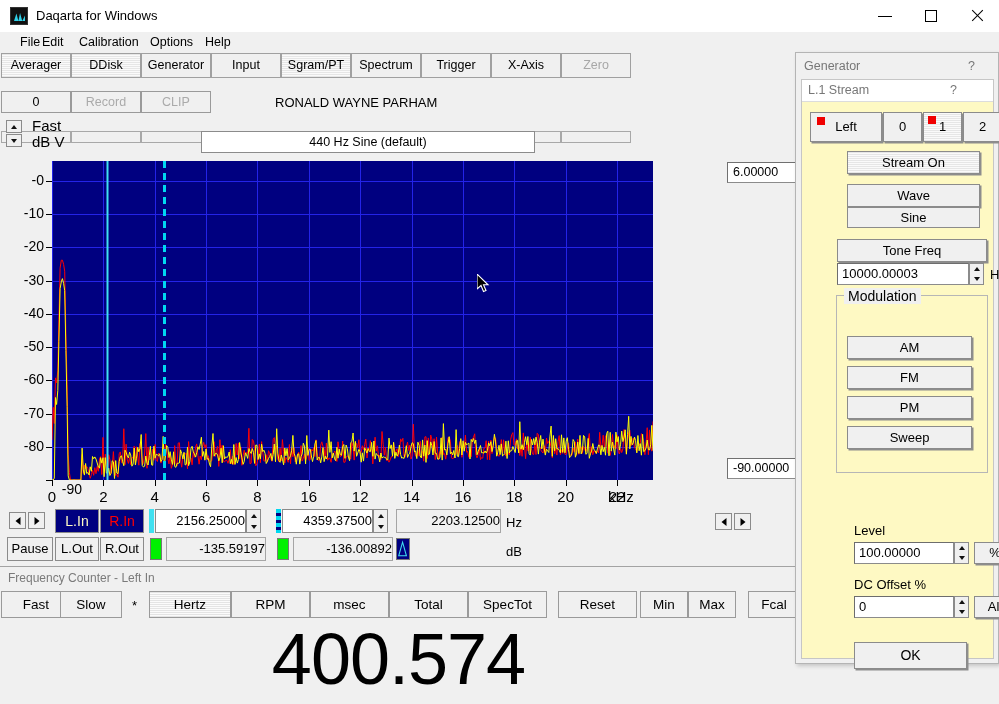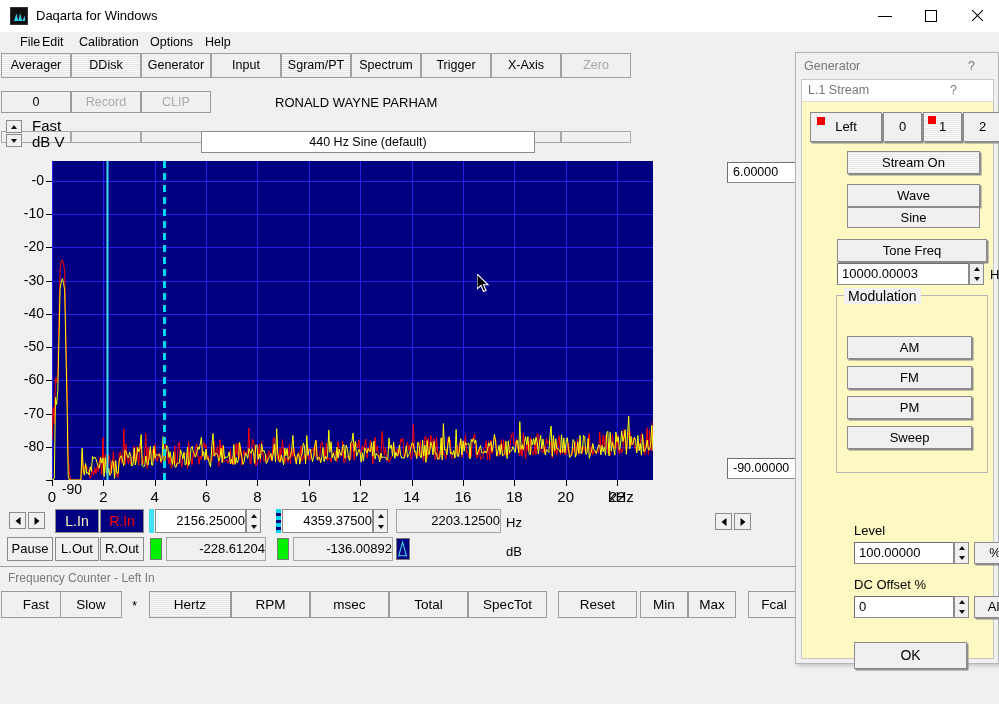--- a/index.html
+++ b/index.html
@@ -318,21 +318,21 @@
   <div class="numfield" style="left:155px;top:509px;width:91px">2156.25000</div>
   <div class="spinpair" style="left:246px;top:509px">
     <div class="u">
         <i></i>
       </div>
     <div class="d">
         <i></i>
       </div>
   </div>
   <div class="greenmark" style="left:150px;top:538px"></div>
-  <div class="numfield ro" style="left:166px;top:537px;width:100px">-228.61204</div>
+  <div class="numfield ro" style="left:166px;top:537px;width:100px">-135.59197</div>
 
   <div class="cursormark" style="left:276px;top:509px;background:repeating-linear-gradient(180deg,#00d8f0 0 4px,#000080 4px 7px)"></div>
   <div class="numfield" style="left:282px;top:509px;width:91px">4359.37500</div>
   <div class="spinpair" style="left:373px;top:509px">
     <div class="u">
         <i></i>
       </div>
     <div class="d">
         <i></i>
       </div>
@@ -359,20 +359,21 @@
   <div class="fcstar" style="left:132px">*</div>
   <div class="fcbtn pressed" style="left:149px;width:82px">Hertz</div>
   <div class="fcbtn" style="left:231px;width:79px">RPM</div>
   <div class="fcbtn" style="left:310px;width:79px">msec</div>
   <div class="fcbtn" style="left:389px;width:79px">Total</div>
   <div class="fcbtn" style="left:468px;width:79px">SpecTot</div>
   <div class="fcbtn" style="left:558px;width:79px">Reset</div>
   <div class="fcbtn" style="left:640px;width:48px">Min</div>
   <div class="fcbtn" style="left:688px;width:48px">Max</div>
   <div class="fcbtn" style="left:748px;width:52px">Fcal</div>
+  <div class="bigfreq">400.574</div>
 
   <div class="genwin">
     <div class="gentitle">Generator</div>
     <div class="genq" style="left:172px">?</div>
 
     <div class="genbody">
       <div class="substrip"></div>
       <div class="subtitle">L.1 Stream</div>
       <div class="genq" style="left:148px;top:3px">?</div>
 

